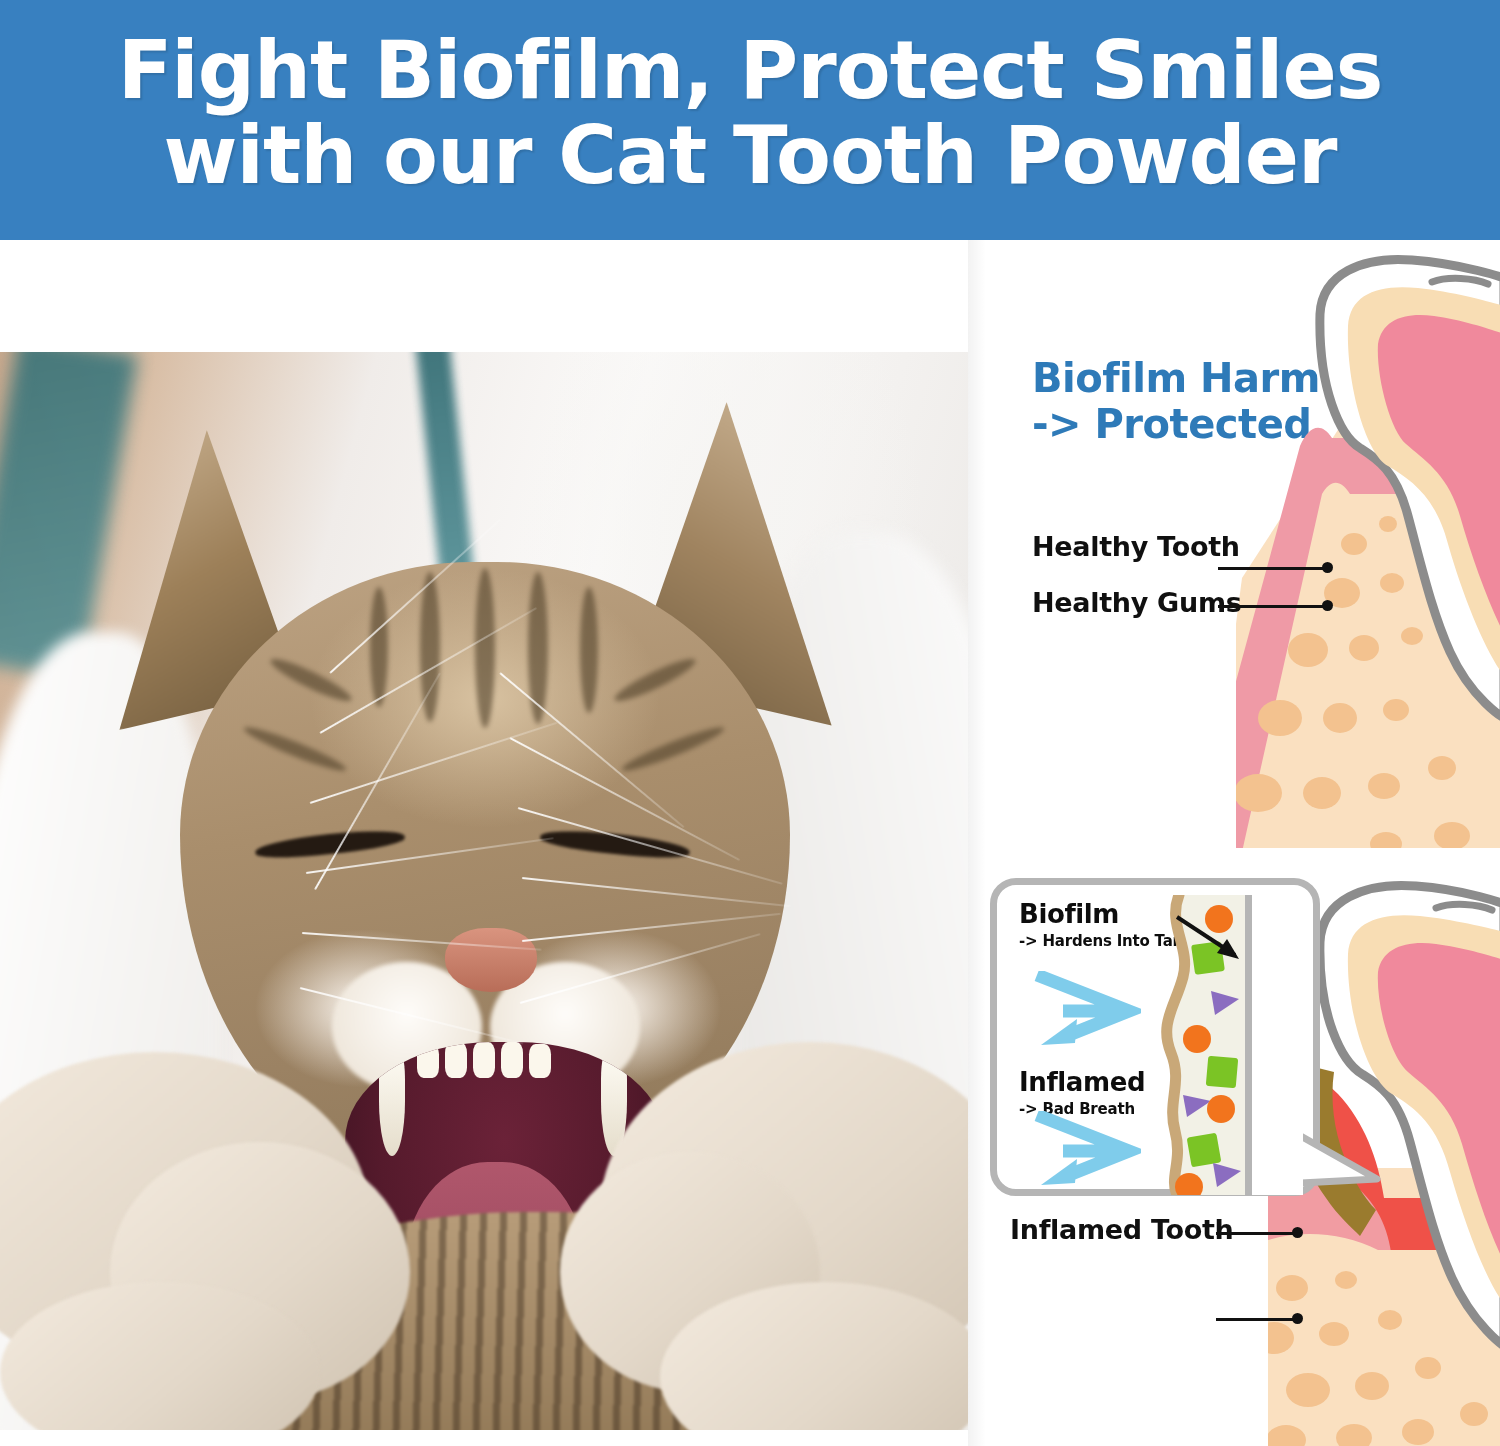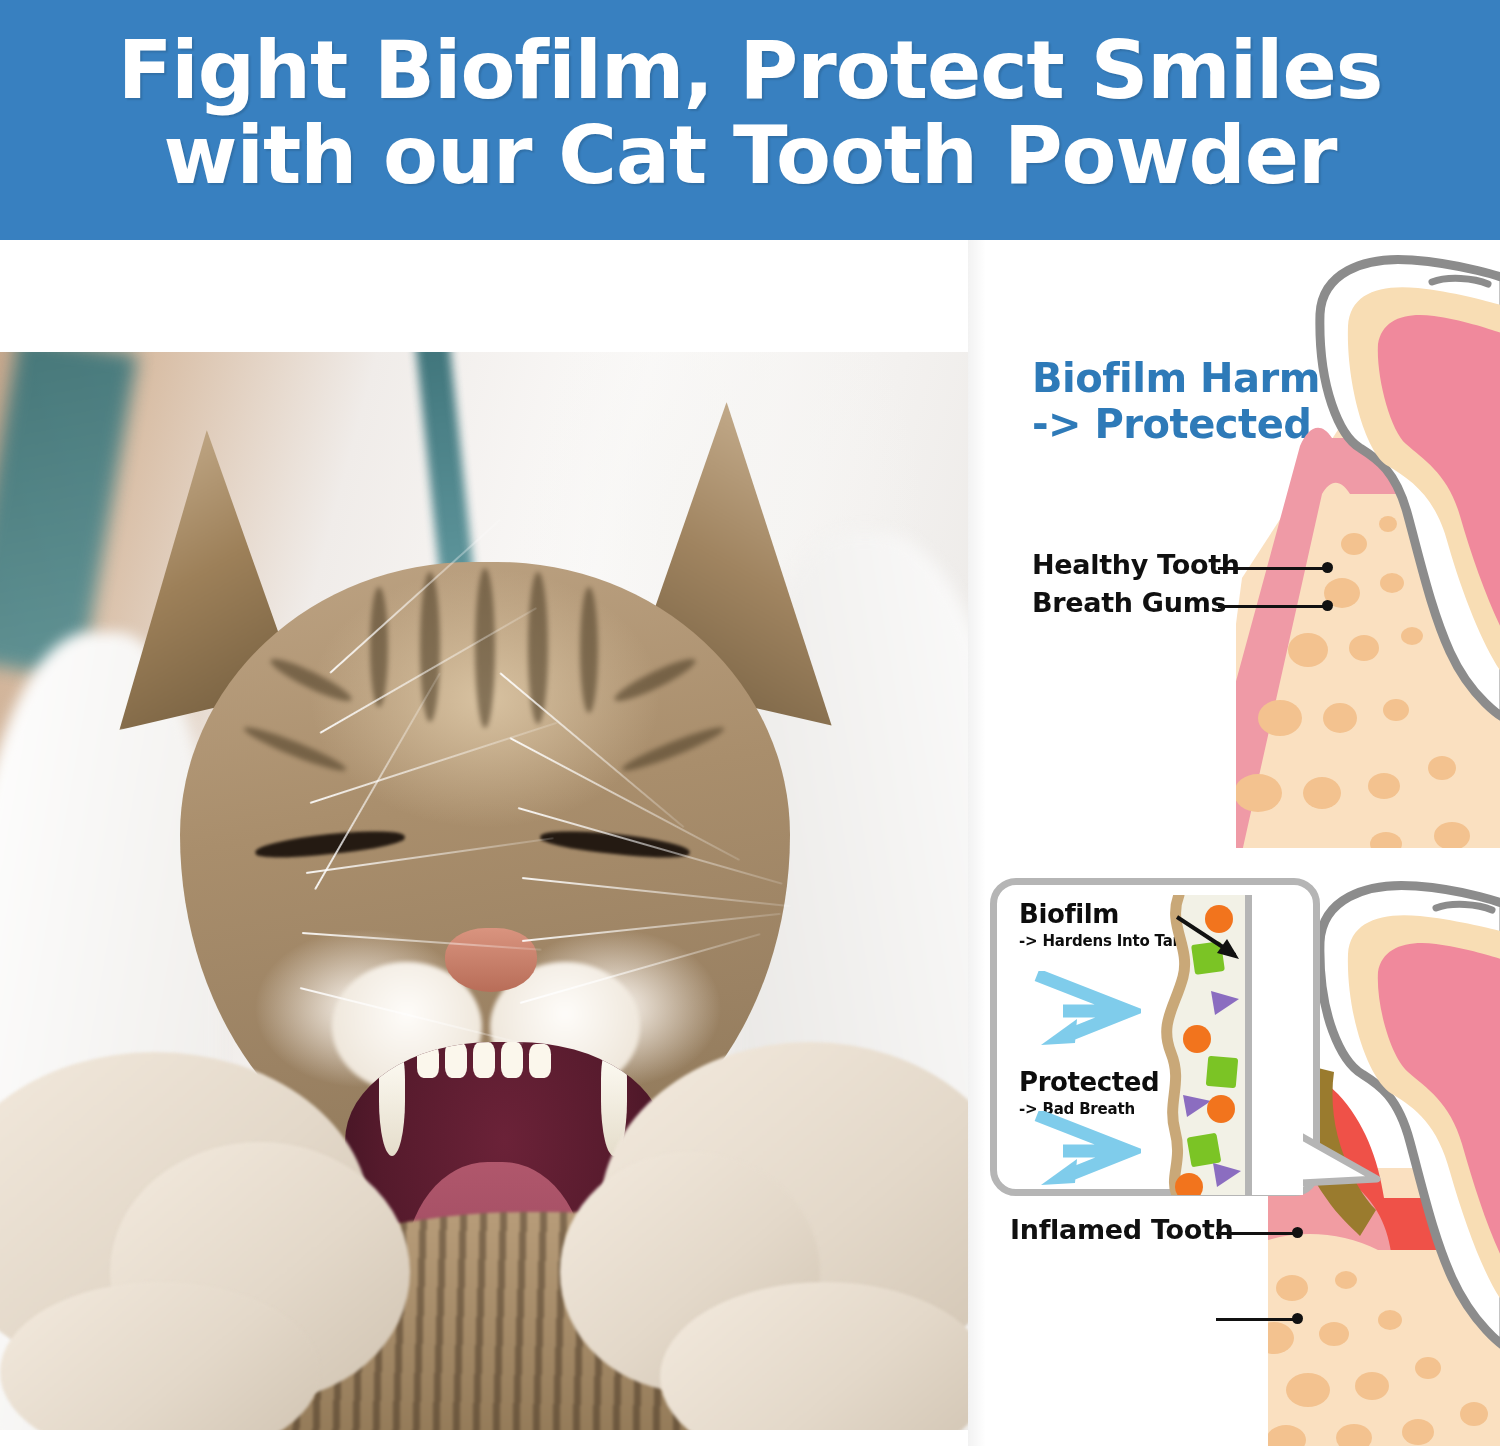--- a/index.html
+++ b/index.html
@@ -297,25 +297,25 @@
       <path d="M112 78 C114 46 142 36 182 40 C222 44 268 58 268 58 L268 428 C250 404 228 352 212 296 C200 250 176 232 152 218 C130 206 110 136 112 78 Z" fill="#f8ddb4"></path>
 
       <path d="M142 96 C146 72 168 64 198 68 C230 72 268 86 268 86 L268 386 C252 354 236 310 224 268 C212 226 188 212 170 196 C154 182 140 128 142 96 Z" fill="#f0899c"></path>
 
       <path d="M236 250 C246 310 262 372 268 400 L268 300 Z" fill="#ffffff" opacity=".0"></path>
 
       <path d="M196 34 C212 28 238 30 252 36" fill="none" stroke="#8c8c8c" stroke-width="7" stroke-linecap="round"></path>
     </svg>
   </div>
 
-  <div class="lbl" style="left:64px;top:309px;">Healthy Tooth</div>
+  <div class="lbl" style="left:64px;top:291px;">Healthy Tooth</div>
   <div class="leader" style="left:250px;top:327px;width:108px;"></div>
   <div class="leader-dot" style="left:354px;top:322px;"></div>
 
-  <div class="lbl" style="left:64px;top:347px;">Breath Gums</div>
+  <div class="lbl" style="left:64px;top:347px;">Healthy Gums</div>
   <div class="leader" style="left:250px;top:365px;width:108px;"></div>
   <div class="leader-dot" style="left:354px;top:360px;"></div>
 </div>
 
 <div class="panel-bottom">
   <div class="panel-edge"></div>
 
   <div class="tooth-wrap" style="left:300px;top:20px;width:236px;height:578px;">
     <svg width="236" height="578" viewBox="0 0 236 578">
 
@@ -355,21 +355,21 @@
   <div class="callout">
 
     <svg style="position:absolute;left:268px;top:228px;" width="120" height="96" viewBox="0 0 120 96">
       <path d="M2 4 L112 66 L36 70 Z" fill="#ffffff" stroke="#b5b5b5" stroke-width="7" stroke-linejoin="round"></path>
       <rect x="0" y="0" width="26" height="14" fill="#ffffff"></rect>
     </svg>
 
     <div class="callout-title" style="left:22px;top:14px;">Biofilm</div>
     <div class="callout-sub" style="left:22px;top:47px;">-&gt; Hardens Into Tartar</div>
 
-    <div class="callout-title" style="left:22px;top:182px;">Protected</div>
+    <div class="callout-title" style="left:22px;top:182px;">Inflamed</div>
     <div class="callout-sub" style="left:22px;top:215px;">-&gt; Bad Breath</div>
 
     <svg style="position:absolute;left:118px;top:10px;" width="200" height="300" viewBox="0 0 200 300">
 
       <rect x="136" y="0" width="52" height="300" fill="#ffffff"></rect>
       <rect x="130" y="0" width="7" height="300" fill="#b5b5b5"></rect>
 
       <path d="M64 0 C52 30 76 52 68 82 C60 112 44 128 56 158 C68 188 52 206 60 236 C68 266 54 282 62 300 L130 300 L130 0 Z" fill="#f2f1e6"></path>
       <path d="M64 0 C52 30 76 52 68 82 C60 112 44 128 56 158 C68 188 52 206 60 236 C68 266 54 282 62 300" fill="none" stroke="#c9a878" stroke-width="11" stroke-linecap="round"></path>
 

